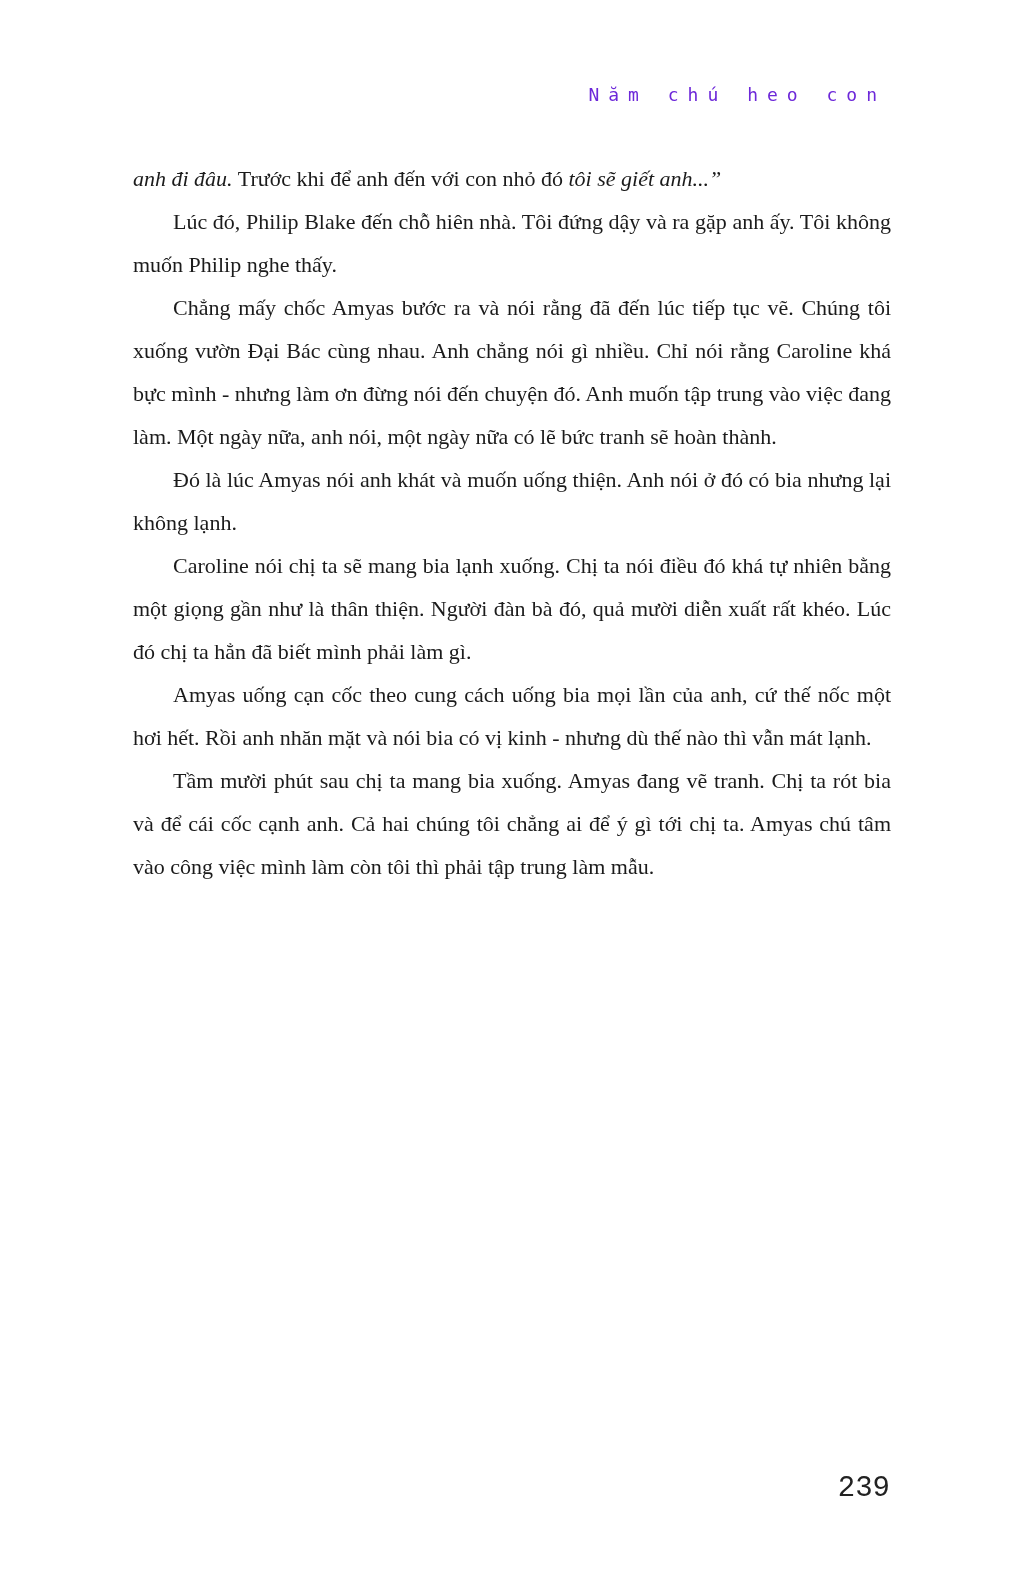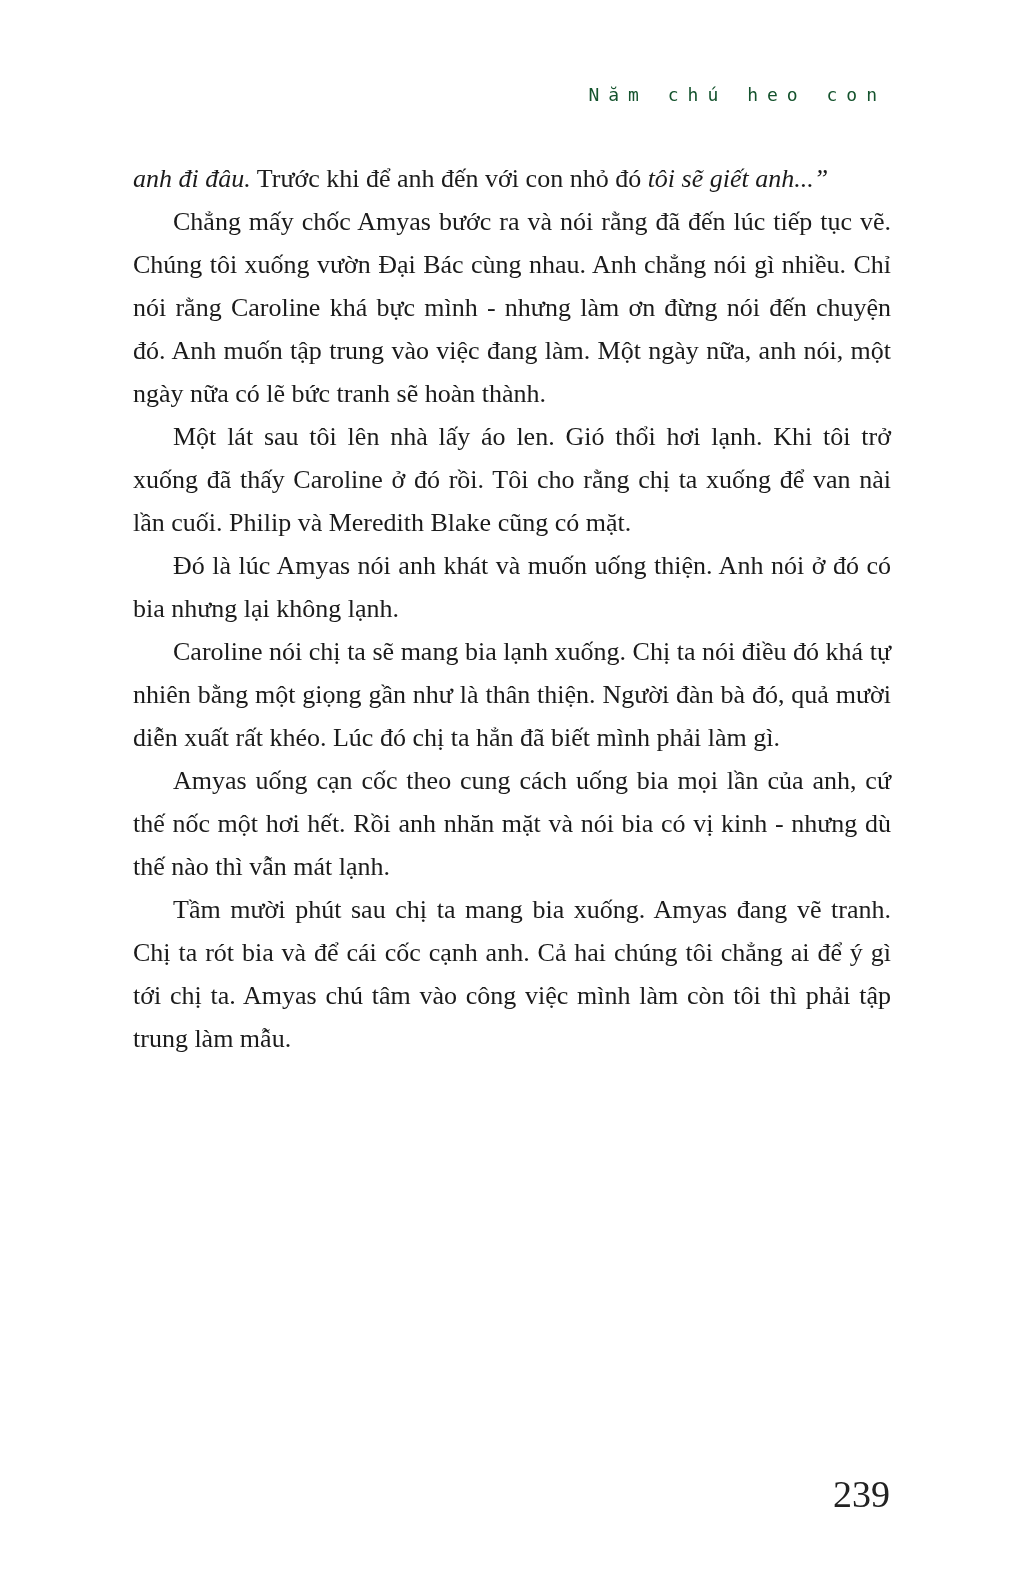--- a/index.html
+++ b/index.html
@@ -14,55 +14,56 @@
     color: #1b1b1b;
   }
   .running-header {
     position: absolute;
     top: 84px;
     right: 138px;
     font-family: "DejaVu Sans Mono", monospace;
     font-size: 18px;
     font-weight: 300;
     letter-spacing: 9px;
-    color: #14532d;
+    color: #6d28d9;
     white-space: nowrap;
     margin-left: 32px;
   }
   .text-block {
     position: absolute;
     left: 133px;
     top: 157px;
     width: 758px;
-    font-size: 26px;
+    font-size: 22px;
     line-height: 43px;
     text-align: justify;
     color: #1b1b1b;
   }
   .para { margin: 0; }
   .para.indent { text-indent: 40px; }
   .italic { font-style: italic; }
   .page-number {
     position: absolute;
     top: 1472px;
     right: 134px;
-    font-size: 38px;
+    font-size: 29px;
     color: #222222;
+    font-family: Liberation Mono, monospace;
   }
 </style>
 </head>
 <body>
 
 <div class="page">
   <div class="running-header">Năm chú heo con</div>
 
   <div class="text-block">
       <p class="para"><span class="italic">anh đi đâu.</span><span> Trước khi để anh đến với con nhỏ đó </span><span class="italic">tôi sẽ giết anh...”</span></p>
+      <p class="para indent"><span>Lúc đó, Philip Blake đến chỗ hiên nhà. Tôi đứng dậy và ra gặp anh ấy. Tôi không muốn Philip nghe thấy.</span></p>
       <p class="para indent"><span>Chẳng mấy chốc Amyas bước ra và nói rằng đã đến lúc tiếp tục vẽ. Chúng tôi xuống vườn Đại Bác cùng nhau. Anh chẳng nói gì nhiều. Chỉ nói rằng Caroline khá bực mình - nhưng làm ơn đừng nói đến chuyện đó. Anh muốn tập trung vào việc đang làm. Một ngày nữa, anh nói, một ngày nữa có lẽ bức tranh sẽ hoàn thành.</span></p>
-      <p class="para indent"><span>Một lát sau tôi lên nhà lấy áo len. Gió thổi hơi lạnh. Khi tôi trở xuống đã thấy Caroline ở đó rồi. Tôi cho rằng chị ta xuống để van nài lần cuối. Philip và Meredith Blake cũng có mặt.</span></p>
       <p class="para indent"><span>Đó là lúc Amyas nói anh khát và muốn uống thiện. Anh nói ở đó có bia nhưng lại không lạnh.</span></p>
       <p class="para indent"><span>Caroline nói chị ta sẽ mang bia lạnh xuống. Chị ta nói điều đó khá tự nhiên bằng một giọng gần như là thân thiện. Người đàn bà đó, quả mười diễn xuất rất khéo. Lúc đó chị ta hẳn đã biết mình phải làm gì.</span></p>
       <p class="para indent"><span>Amyas uống cạn cốc theo cung cách uống bia mọi lần của anh, cứ thế nốc một hơi hết. Rồi anh nhăn mặt và nói bia có vị kinh - nhưng dù thế nào thì vẫn mát lạnh.</span></p>
       <p class="para indent"><span>Tầm mười phút sau chị ta mang bia xuống. Amyas đang vẽ tranh. Chị ta rót bia và để cái cốc cạnh anh. Cả hai chúng tôi chẳng ai để ý gì tới chị ta. Amyas chú tâm vào công việc mình làm còn tôi thì phải tập trung làm mẫu.</span></p>
     </div>
 
   <div class="page-number">239</div>
 </div>
 
 </body></html>

